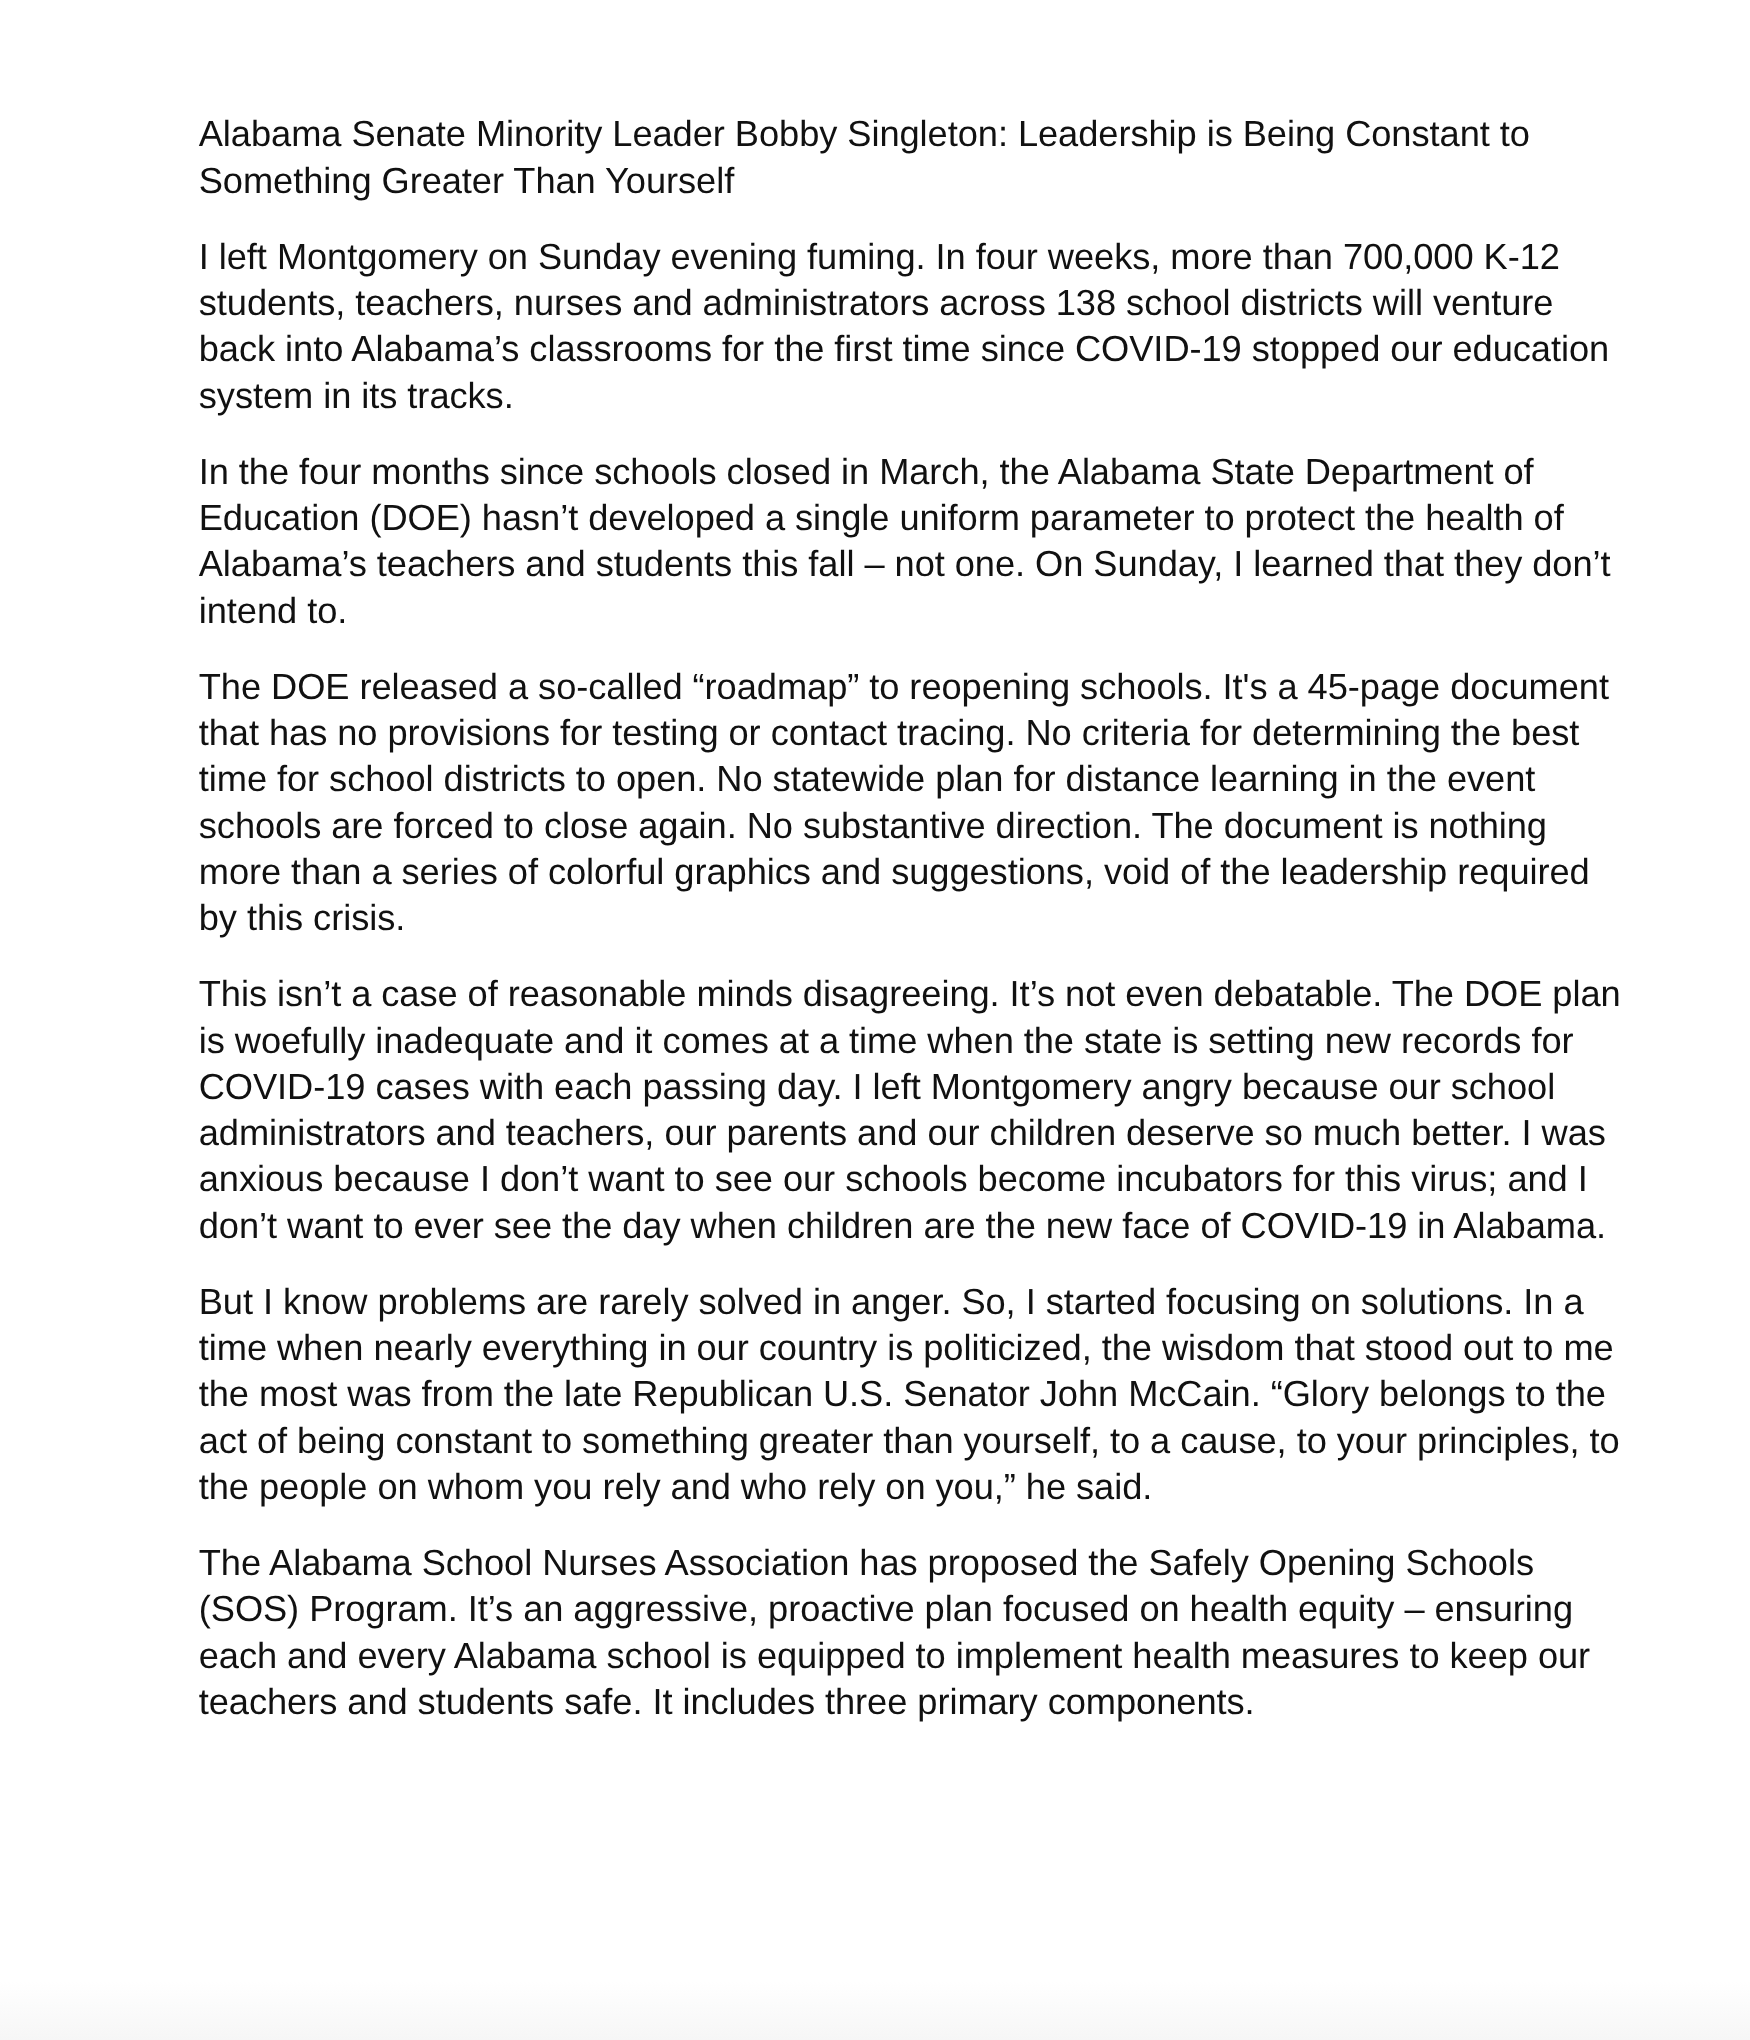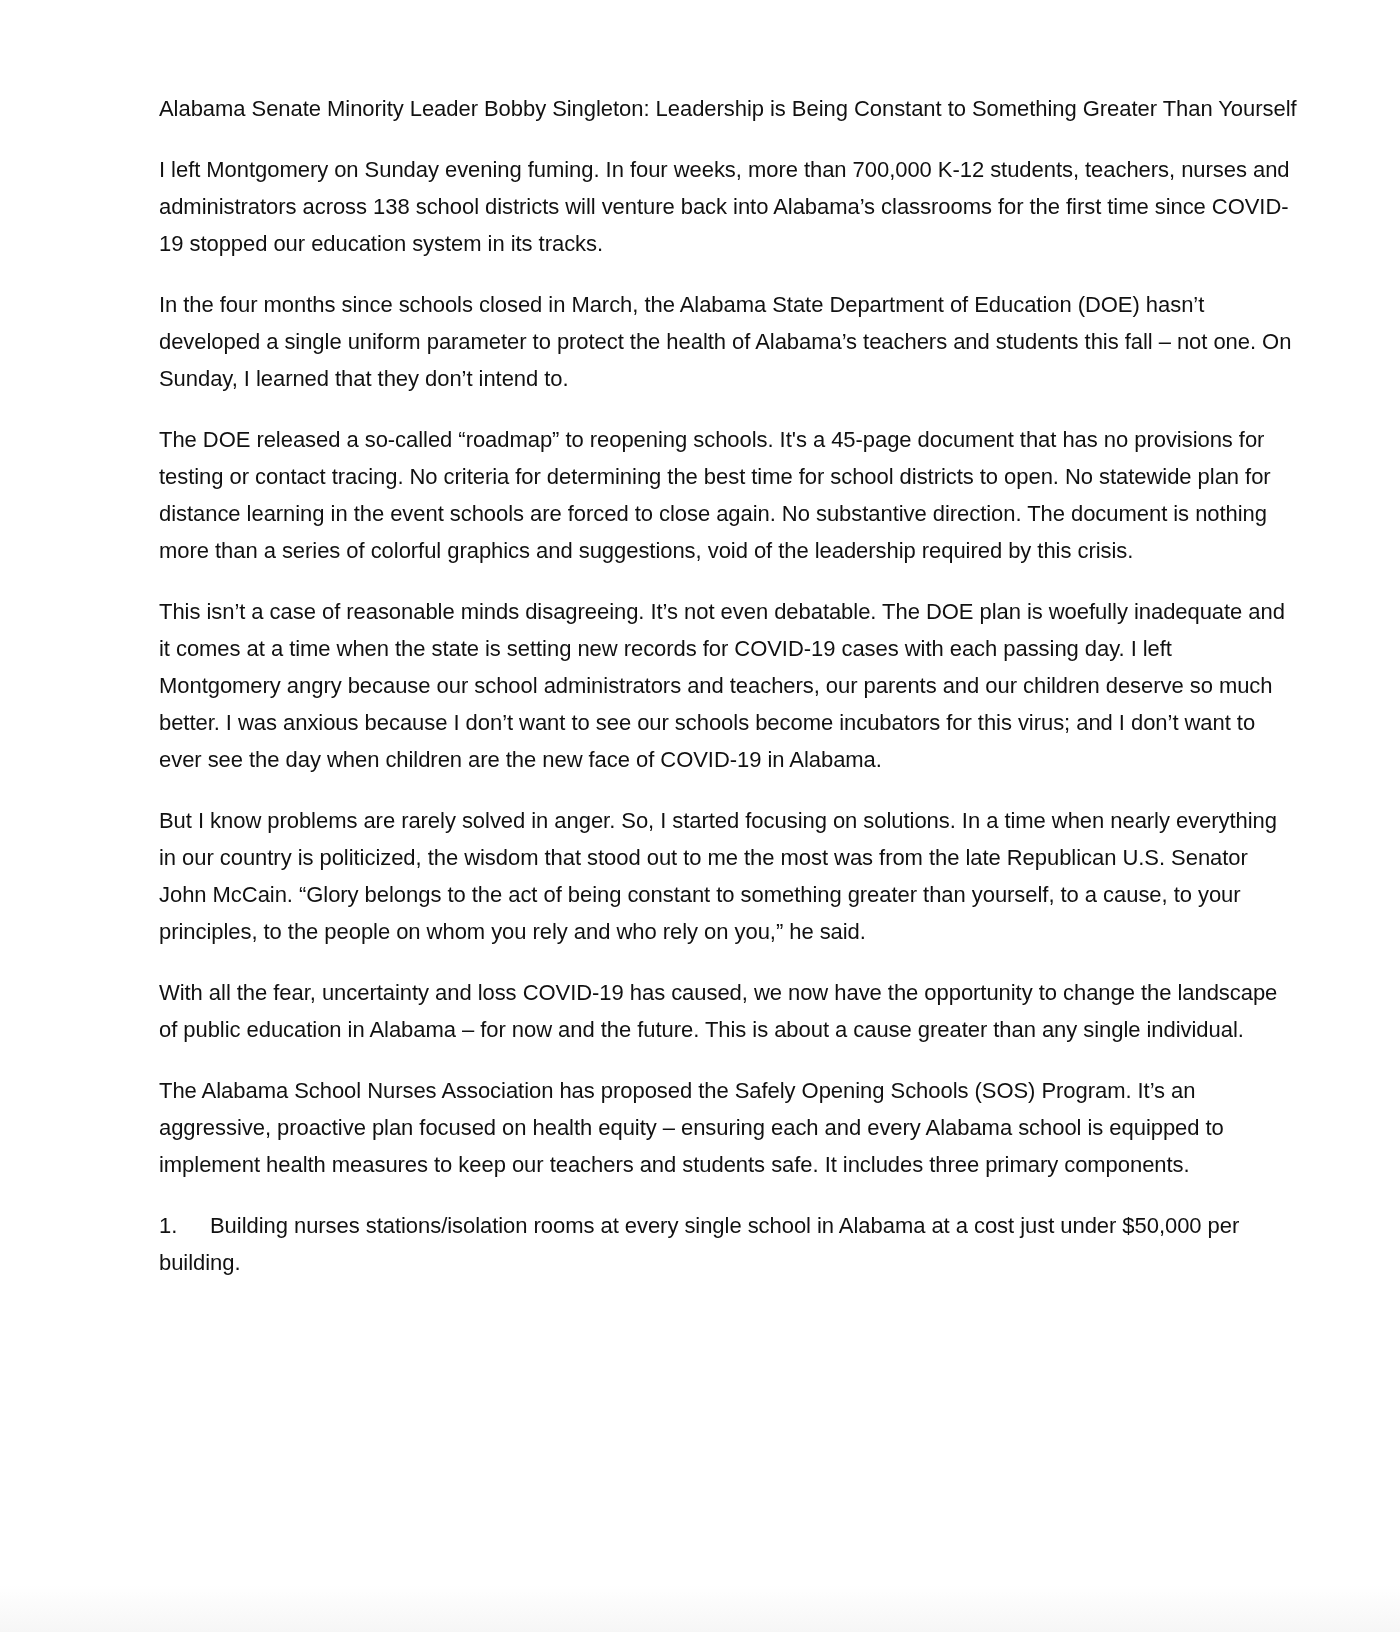--- a/index.html
+++ b/index.html
@@ -19,36 +19,34 @@
     background: linear-gradient(to bottom, #ffffff 0px, #ffffff 1585px, #f6f6f6 1632px);
   }
   .content {
     position: absolute;
     left: 159px;
     top: 90px;
     width: 1140px;
   }
   p {
     margin: 0 0 24px 0;
-    font-size: 22px;
+    font-size: 29px;
     line-height: 37px;
     letter-spacing: -0.05px;
     word-spacing: 0px;
   }
   .title { margin-bottom: 24px; }
   .list-item .num { display: inline-block; width: 51px; }
 </style>
 </head>
 <body>
 
 <div class="page">
   <div class="content">
     <p class="title">Alabama Senate Minority Leader Bobby Singleton: Leadership is Being Constant to Something Greater Than Yourself</p>
     <p>I left Montgomery on Sunday evening fuming. In four weeks, more than 700,000 K-12 students, teachers, nurses and administrators across 138 school districts will venture back into Alabama’s classrooms for the first time since COVID-19 stopped our education system in its tracks.</p>
     <p>In the four months since schools closed in March, the Alabama State Department of Education (DOE) hasn’t developed a single uniform parameter to protect the health of Alabama’s teachers and students this fall – not one. On Sunday, I learned that they don’t intend to.</p>
     <p>The DOE released a so-called “roadmap” to reopening schools. It's a 45-page document that has no provisions for testing or contact tracing. No criteria for determining the best time for school districts to open. No statewide plan for distance learning in the event schools are forced to close again. No substantive direction. The document is nothing more than a series of colorful graphics and suggestions, void of the leadership required by this crisis.</p>
     <p>This isn’t a case of reasonable minds disagreeing. It’s not even debatable. The DOE plan is woefully inadequate and it comes at a time when the state is setting new records for COVID-19 cases with each passing day. I left Montgomery angry because our school administrators and teachers, our parents and our children deserve so much better. I was anxious because I don’t want to see our schools become incubators for this virus; and I don’t want to ever see the day when children are the new face of COVID-19 in Alabama.</p>
     <p>But I know problems are rarely solved in anger. So, I started focusing on solutions. In a time when nearly everything in our country is politicized, the wisdom that stood out to me the most was from the late Republican U.S. Senator John McCain. “Glory belongs to the act of being constant to something greater than yourself, to a cause, to your principles, to the people on whom you rely and who rely on you,” he said.</p>
-    <p>With all the fear, uncertainty and loss COVID-19 has caused, we now have the opportunity to change the landscape of public education in Alabama – for now and the future. This is about a cause greater than any single individual.</p>
     <p>The Alabama School Nurses Association has proposed the Safely Opening Schools (SOS) Program. It’s an aggressive, proactive plan focused on health equity – ensuring each and every Alabama school is equipped to implement health measures to keep our teachers and students safe. It includes three primary components.</p>
-    <p class="list-item"><span class="num">1.</span><span>Building nurses stations/isolation rooms at every single school in Alabama at a cost just under $50,000 per building.</span></p>
   </div>
 </div>
 
 </body></html>

